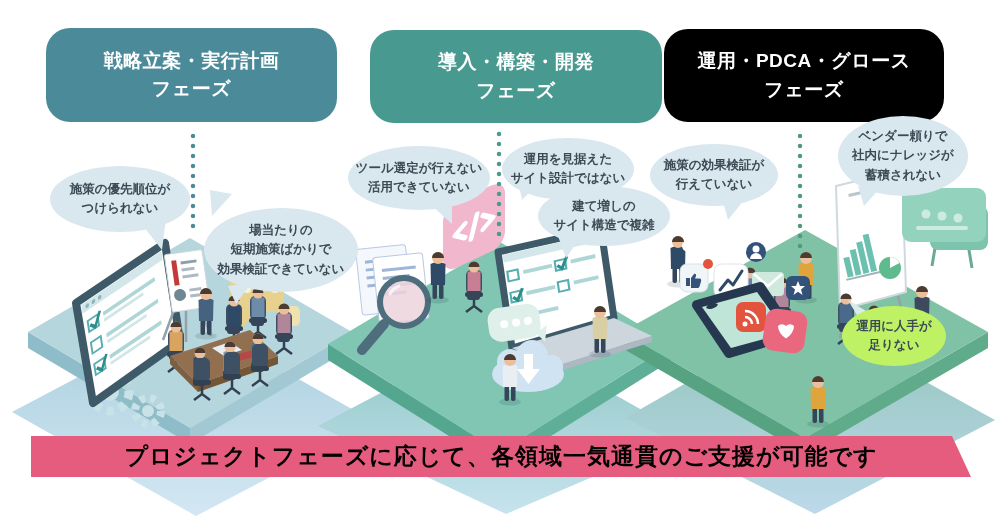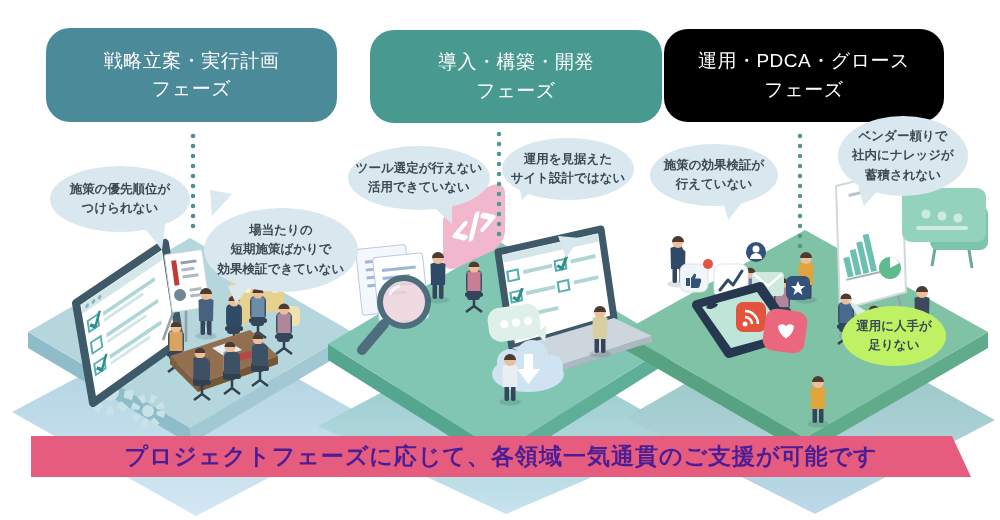--- a/index.html
+++ b/index.html
@@ -1,30 +1,30 @@
 <!DOCTYPE html>
 <html><head>
 <meta charset="utf-8">
 <style>
   html,body{margin:0;padding:0;background:#fff;}
   .canvas{position:relative;width:1000px;height:520px;background:#ffffff;overflow:hidden;
           font-family:"Liberation Sans","DejaVu Sans",sans-serif;}
   .illus{position:absolute;left:0;top:0;}
   .phase-header{position:absolute;display:flex;align-items:center;justify-content:center;
-    text-align:center;color:#fff;font-weight:normal;font-size:19px;line-height:1.5;
+    text-align:center;color:#fff;font-weight:bold;font-size:19px;line-height:1.5;
     border-radius:24px;white-space:pre-line;letter-spacing:.5px;}
   #ph1{left:46px;top:28px;width:291px;height:94px;background:#4b8a99;}
   #ph2{left:355px;top:30px;width:292px;height:93px;background:#489a91;margin-left:15px;}
   #ph3{left:664px;top:29px;width:280px;height:93px;background:#000000;}
   .bubble{position:absolute;display:flex;align-items:center;justify-content:center;
     text-align:center;white-space:pre-line;color:#3b4a54;font-size:12.5px;font-weight:bold;
     background:#d9e7ee;border-radius:50%;line-height:1.55;}
   .bubble.green{background:#bef264;}
   .ribbon-text{position:absolute;left:31px;top:436px;width:940px;height:41px;display:flex;
-    align-items:center;justify-content:center;color:#4c1d95;font-weight:bold;font-size:23px;
+    align-items:center;justify-content:center;color:#000000;font-weight:bold;font-size:23px;
     letter-spacing:1px;}
 </style>
 </head>
 <body>
 
 <div class="canvas">
 
 <svg class="illus" width="1000" height="520" viewBox="0 0 1000 520">
   <defs>
     <linearGradient id="gUL" x1="0" y1="0" x2="0" y2="1">
@@ -344,20 +344,22 @@
 
 <div class="bubble" style="left:50px;top:166px;width:140px;height:66px">施策の優先順位が
 つけられない</div>
 <div class="bubble" style="left:204px;top:208px;width:154px;height:84px">場当たりの
 短期施策ばかりで
 効果検証できていない</div>
 <div class="bubble" style="left:348px;top:146px;width:142px;height:64px">ツール選定が行えない
 活用できていない</div>
 <div class="bubble" style="left:502px;top:138px;width:132px;height:62px">運用を見据えた
 サイト設計ではない</div>
+<div class="bubble" style="left:538px;top:186px;width:132px;height:60px">建て増しの
+サイト構造で複雑</div>
 <div class="bubble" style="left:650px;top:144px;width:128px;height:62px">施策の効果検証が
 行えていない</div>
 <div class="bubble" style="left:838px;top:116px;width:130px;height:80px">ベンダー頼りで
 社内にナレッジが
 蓄積されない</div>
 <div class="bubble green" style="left:842px;top:306px;width:104px;height:60px">運用に人手が
 足りない</div>
 
 <div class="ribbon-text">プロジェクトフェーズに応じて、各領域一気通貫のご支援が可能です</div>
 

